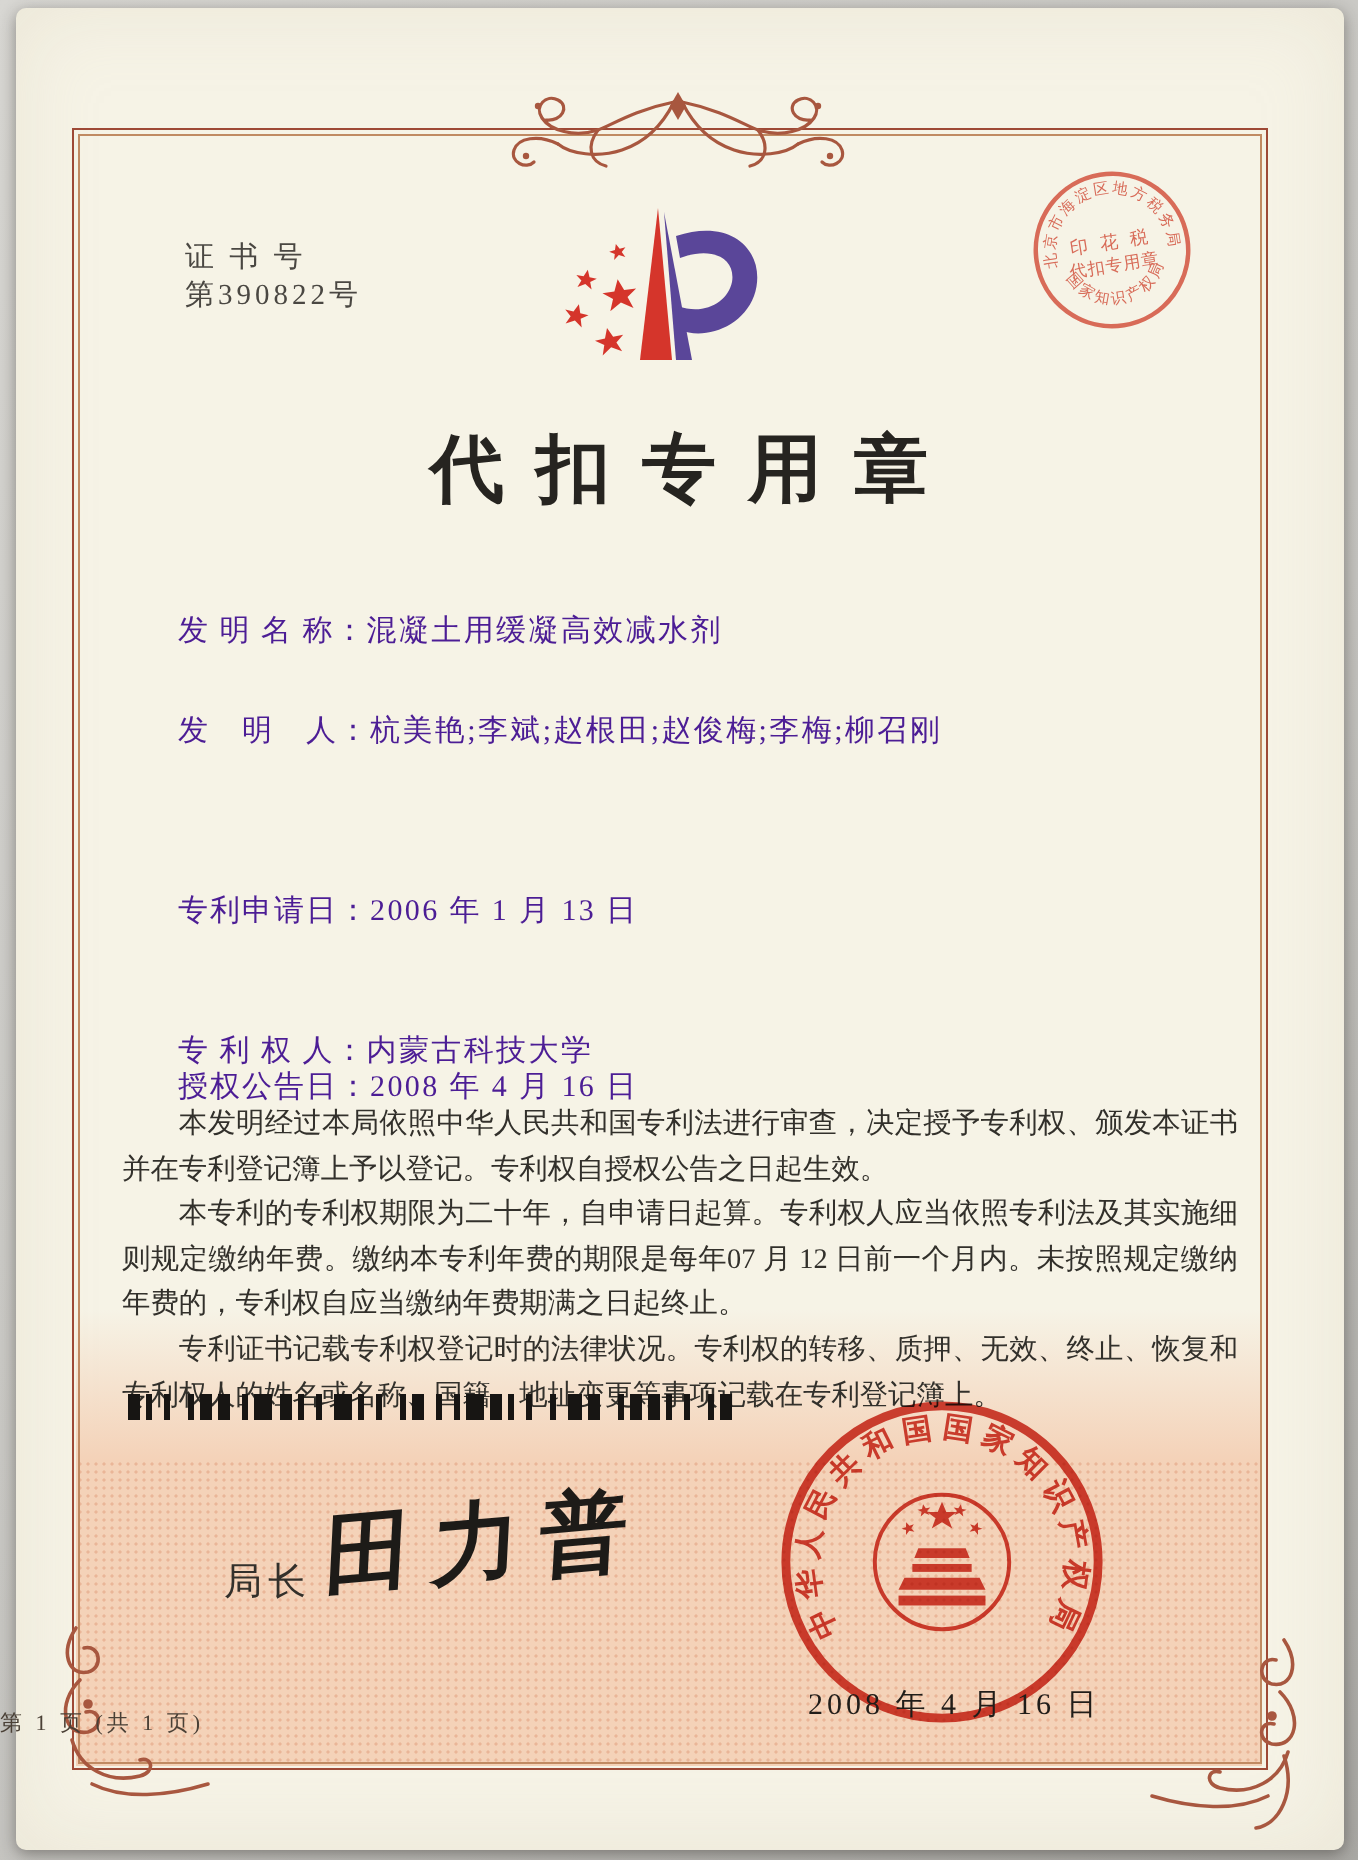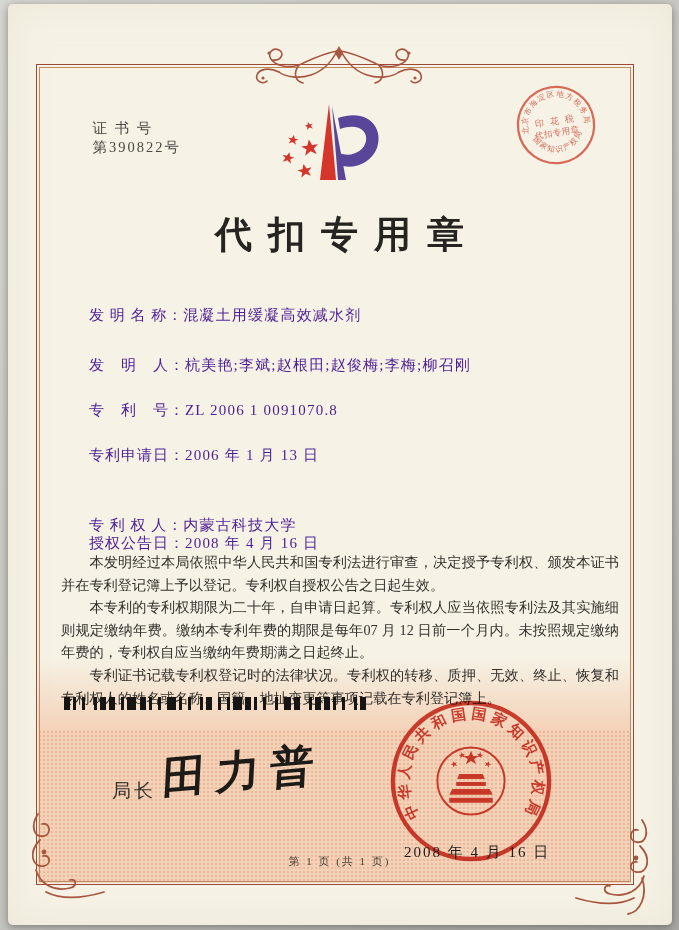--- a/index.html
+++ b/index.html
@@ -40,21 +40,21 @@
          letter-spacing:3px;z-index:6;}
   .signature{position:absolute;left:162px;top:742px;font-size:44px;color:#1d1b18;
          letter-spacing:10px;transform:rotate(-5deg) skewX(-8deg);z-index:6;
          font-weight:bold;}
   .seal-svg{position:absolute;left:387px;top:697px;width:168px;height:168px;
          z-index:5;mix-blend-mode:multiply;opacity:.93;}
   .seal-date{position:absolute;left:404px;top:843px;font-size:15px;color:#201d19;
          letter-spacing:2px;z-index:7;white-space:pre;}
   .tax-stamp{position:absolute;left:516px;top:85px;width:80px;height:80px;
          z-index:5;opacity:.82;transform:rotate(-9deg);mix-blend-mode:multiply;}
-  .footer-page{position:absolute;left:0;top:854px;width:679px;text-align:center;
+  .footer-page{position:absolute;left:0;top:854px;width:679px;text-align:left;
          font-size:11px;color:#4a4036;letter-spacing:2px;z-index:6;}
   .logo{position:absolute;left:276px;top:96px;width:114px;height:104px;z-index:5;}
   svg text{font-family:"Liberation Serif","DejaVu Serif",serif;}
   .arc-txt{font-size:15px;font-weight:bold;letter-spacing:4.5px;}
   .arc-txt-sm{font-size:8px;letter-spacing:1.4px;}
   .stamp-center1{font-size:9.5px;letter-spacing:2px;}
   .stamp-center2{font-size:9px;letter-spacing:.5px;}
 </style>
 </head>
 <body>
@@ -138,23 +138,20 @@
     </g>
   </svg>
 
   <div class="title">代扣专用章</div>
 
   <div class="field-row" style="top:289px;">
     <span class="f-label">发 明 名 称：</span><span class="f-value">混凝土用缓凝高效减水剂</span>
   </div>
   <div class="field-row" style="top:339px;">
     <span class="f-label">发　明　人：</span><span class="f-value">杭美艳;李斌;赵根田;赵俊梅;李梅;柳召刚</span>
-  </div>
-  <div class="field-row" style="top:384px;">
-    <span class="f-label">专　利　号：</span><span class="f-value">ZL 2006 1 0091070.8</span>
   </div>
   <div class="field-row" style="top:429px;">
     <span class="f-label">专利申请日：</span><span class="f-value">2006 年 1 月 13 日</span>
   </div>
   <div class="field-row" style="top:499px;">
     <span class="f-label">专 利 权 人：</span><span class="f-value">内蒙古科技大学</span>
   </div>
   <div class="field-row" style="top:517px;">
     <span class="f-label">授权公告日：</span><span class="f-value">2008 年 4 月 16 日</span>
   </div>

